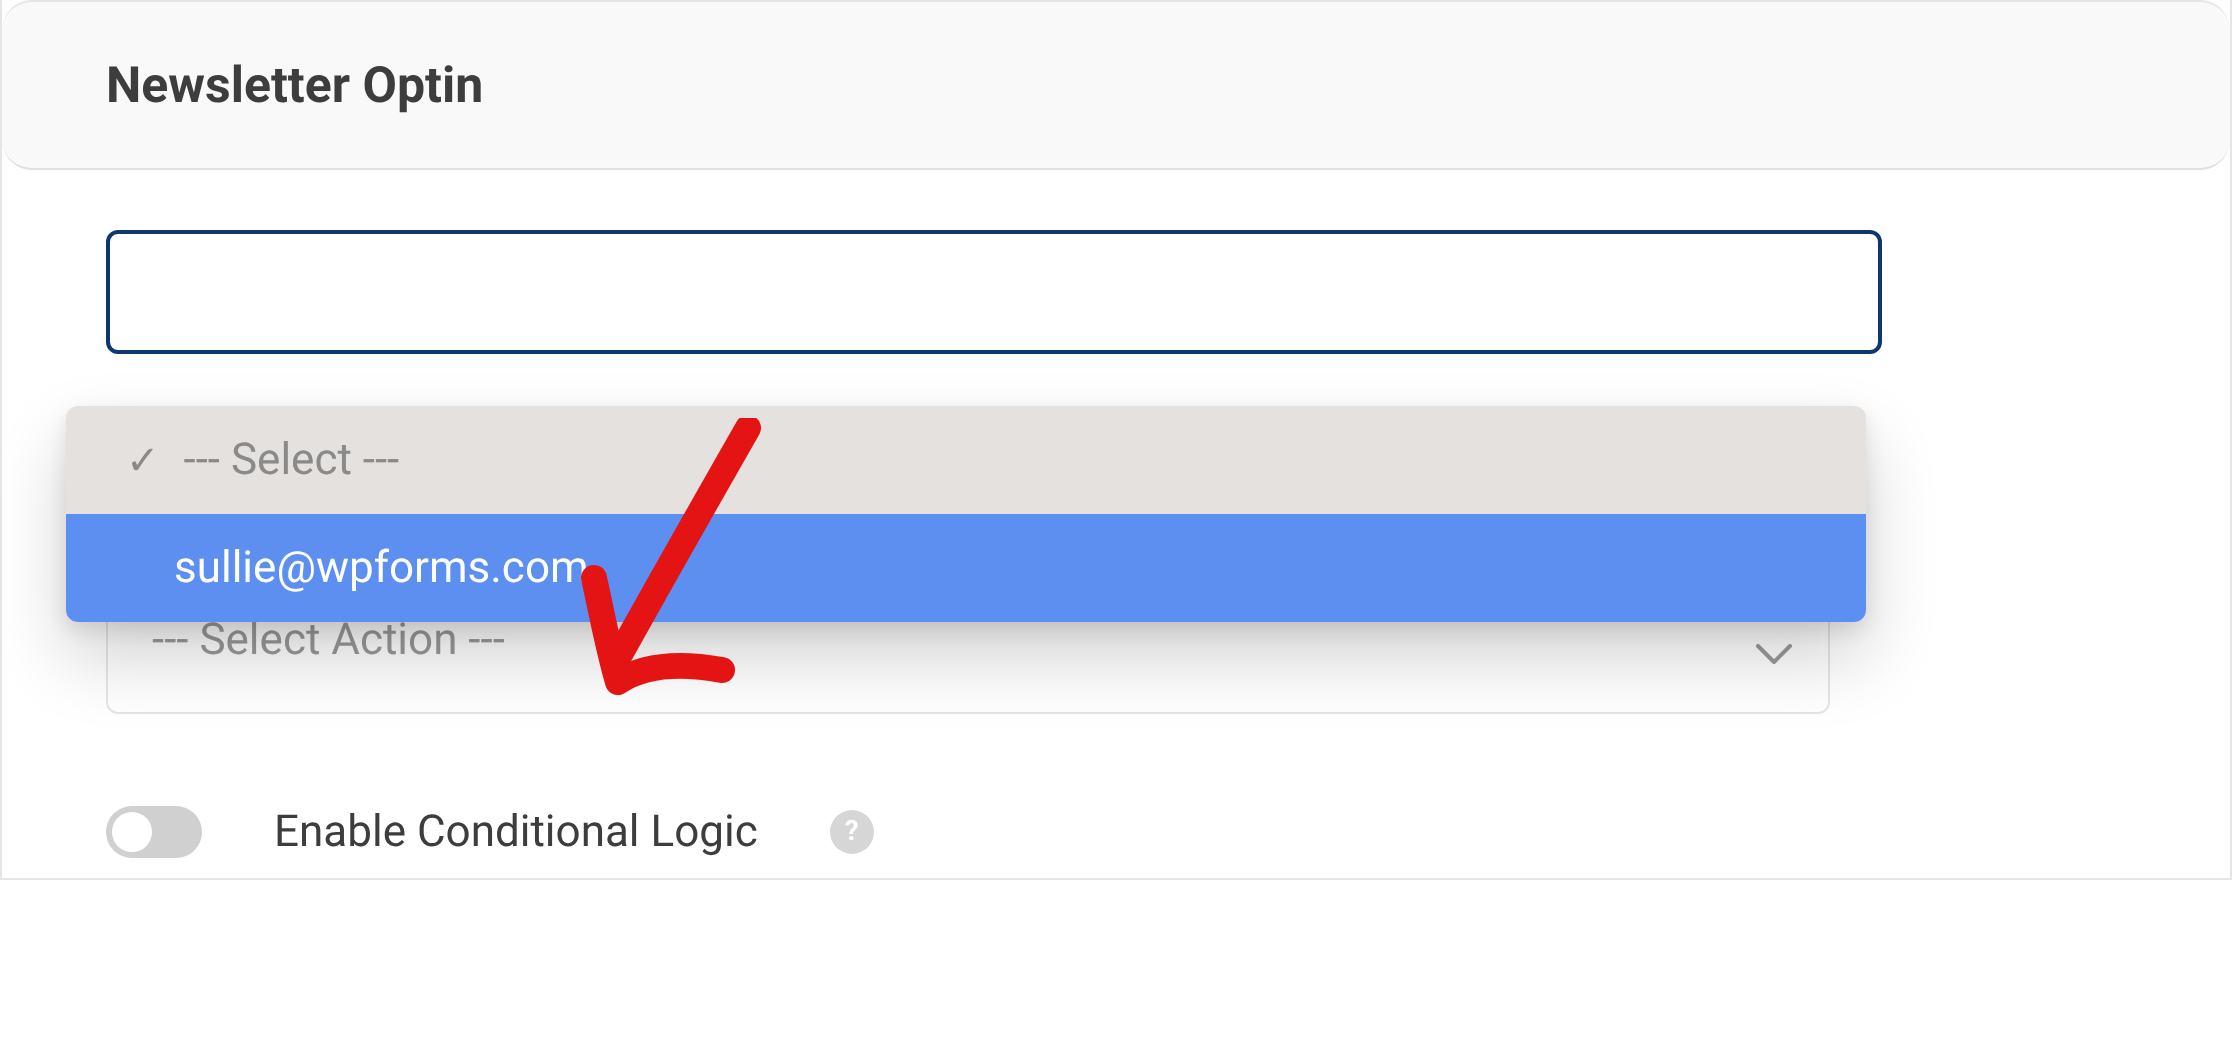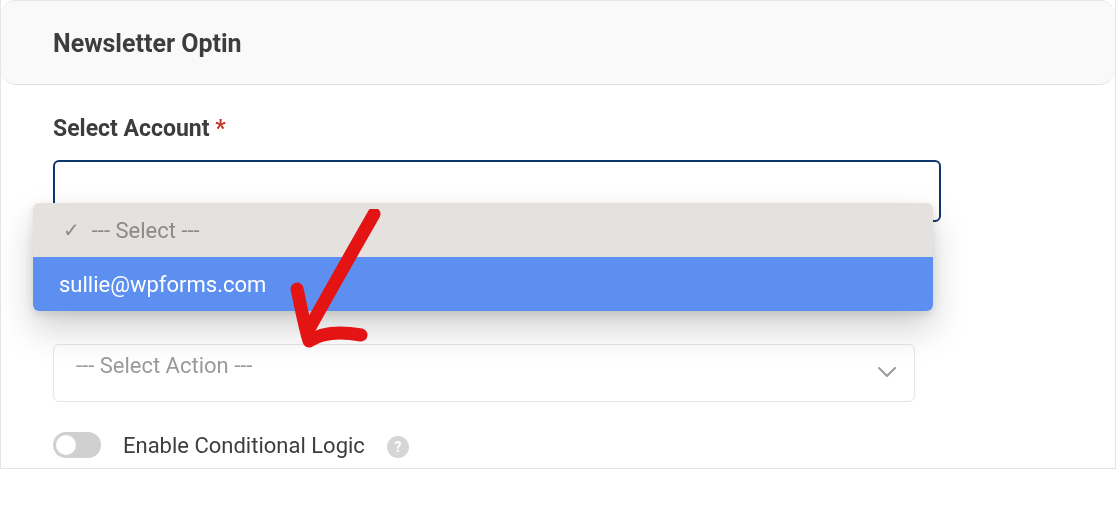--- a/index.html
+++ b/index.html
@@ -92,36 +92,36 @@
       color: #8a8a8a;
     }
     .opt-selected .check {
       margin-right: 12px;
       color: #8a8a8a;
       font-size: 20px;
     }
     .opt-highlight {
       background: #5d8ff0;
       color: #fff;
-      padding-left: 26px;
+      padding-left: 54px;
     }
     
     .behind-select {
       width: 888px;
       height: 62px;
       border: 2px solid #0e3770;
       border-radius: 6px;
       background: #fff;
     }
     
     .toggle-row {
       display: flex;
-      align-items: flex-end;
-      gap: 22px;
-      margin-top: 30px;
+      align-items: center;
+      gap: 36px;
+      margin-top: 46px;
     }
     .toggle {
       width: 48px;
       height: 26px;
       border-radius: 999px;
       background: #d0d0d0;
       position: relative;
       cursor: pointer;
     }
     .toggle .knob {
@@ -165,24 +165,20 @@
 </head>
 <body>
 
 <div class="panel">
   <div class="panel-header">
     <h2>Newsletter Optin</h2>
   </div>
   <div class="panel-body">
 
     <div class="field">
-      <label class="field-label">
-        <span>Select Account</span>
-        <span class="asterisk">*</span>
-      </label>
       <div class="behind-select"></div>
     </div>
 
     <div class="field action-field">
       <div class="select-box">
         <span>--- Select Action ---</span>
         <span class="chev">
           <svg width="18" height="12" viewBox="0 0 18 12" fill="none">
             <path d="M1 1 L9 9 L17 1" stroke="#9a9a9a" stroke-width="2" stroke-linecap="round" stroke-linejoin="round"></path>
           </svg>

